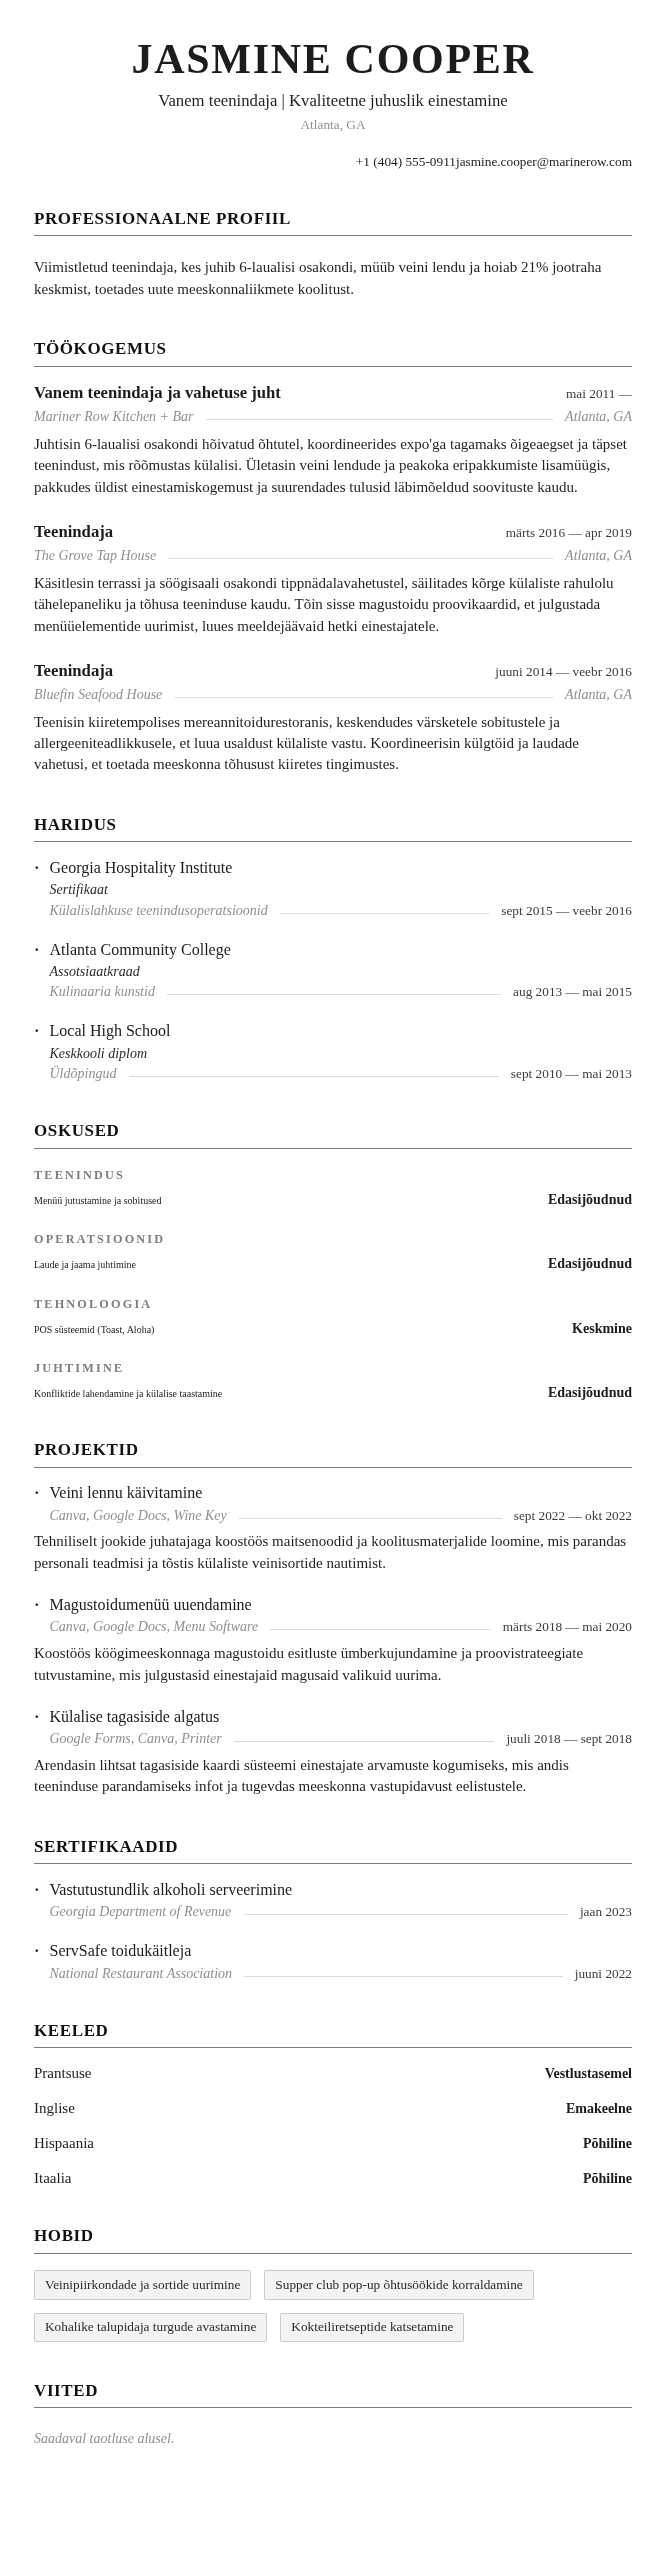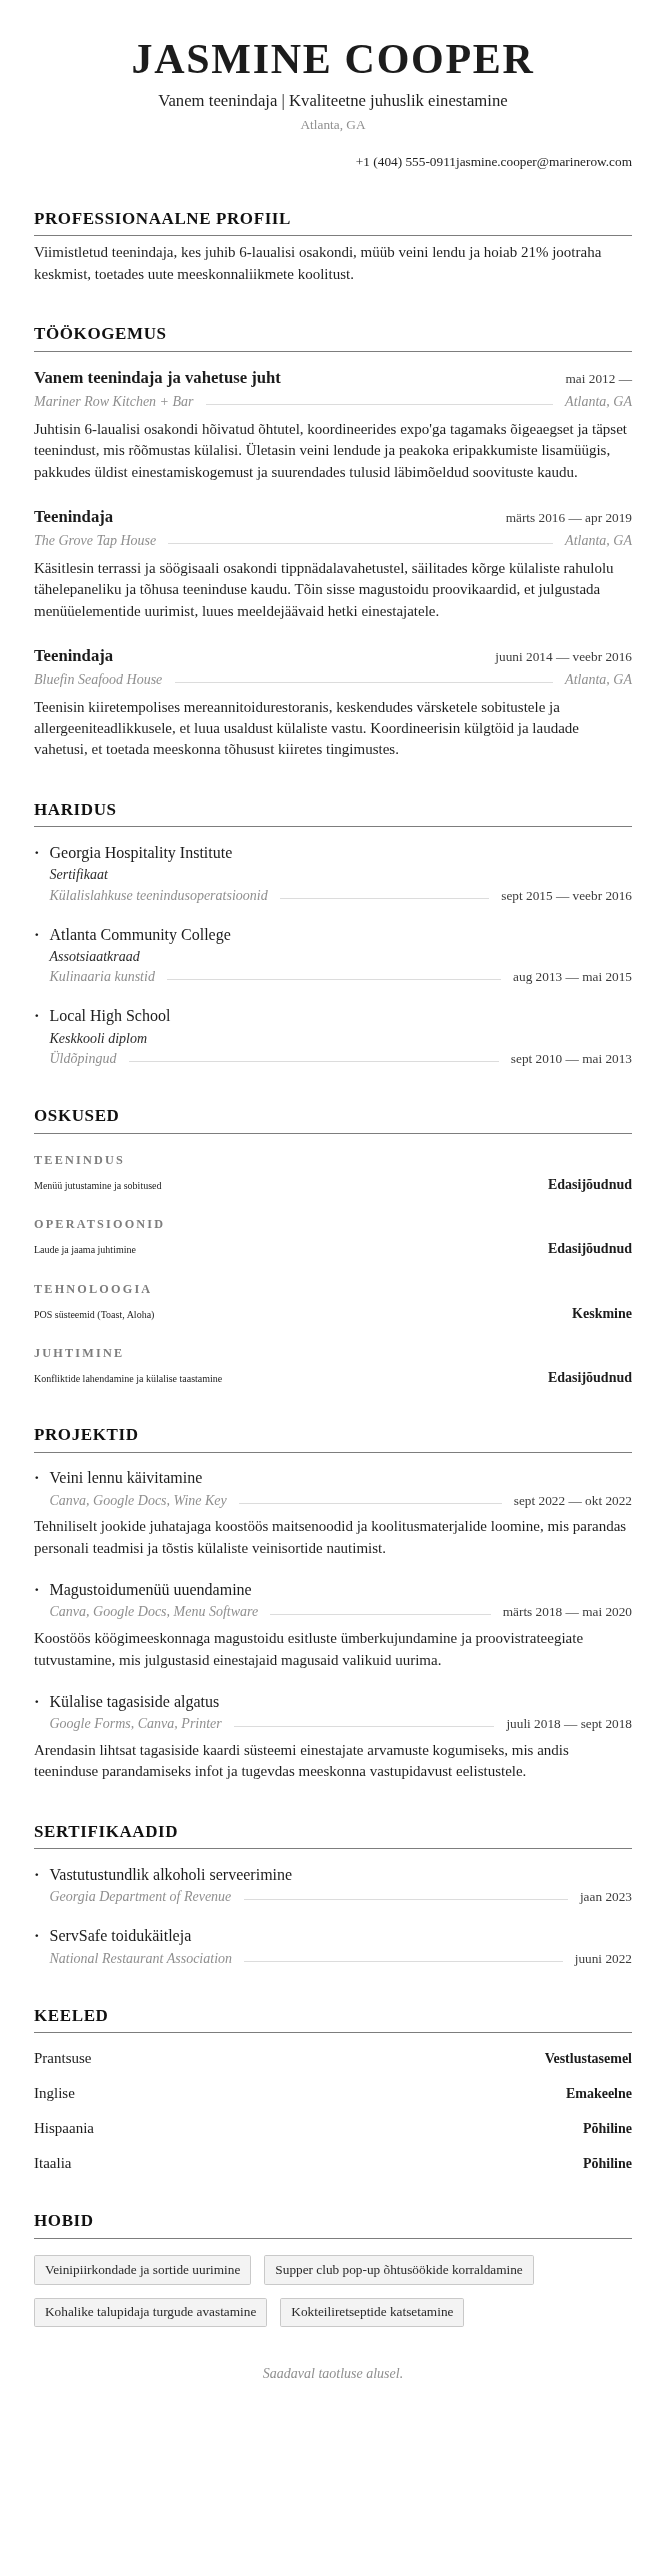--- a/index.html
+++ b/index.html
@@ -18,21 +18,21 @@
   .location { font-size:13.3px; text-align:center; margin-top:5.6px; color:#8f8f8f; }
   .contact { display:flex; justify-content:flex-end; font-size:13.3px; margin-top:21px; color:#222; }
 
   
   .section { margin-top:39px; }
   .section-heading {
     font-size:17px; font-weight:bold; letter-spacing:0.6px;
     padding-bottom:6.7px; border-bottom:1.1px solid #7d7d7d; color:#111;
   }
   .body-text { font-size:15px; line-height:1.42; color:#1f1f1f; }
-  .section-heading + .body-text { margin-top:6px; }
+  .section-heading + .body-text { margin-top:21px; }
 
   
   .job { margin-top:24.4px; }
   .section-heading + .job { margin-top:16.7px; }
   .row-between { display:flex; justify-content:space-between; align-items:baseline; }
   .job-title { font-size:16.7px; font-weight:bold; }
   .date-text { font-size:13.3px; color:#3c3c3c; white-space:nowrap; }
   .meta-row { display:flex; align-items:flex-end; margin-top:5.6px; }
   .meta-italic { font-style:italic; color:#8f8f8f; font-size:14px; white-space:nowrap; }
   .leader { flex:1 1 auto; border-bottom:0.6px solid #dcdcdc; margin:0 12.2px 5px; min-width:22px; }
@@ -66,21 +66,21 @@
   .lang-level { font-size:14px; font-weight:bold; }
 
   
   .chips { display:flex; flex-wrap:wrap; gap:13px; margin-top:16.7px; }
   .chip {
     font-size:13.3px; padding:5.6px 10px; color:#2a2a2a;
     background:#f3f3f3; border:0.6px solid #c9c9c9; border-radius:1.7px; white-space:nowrap;
   }
 
   
-  .refs-text { margin-top:23px; text-align:center; font-style:italic; color:#8f8f8f; font-size:14px; }
+  .refs-text { margin-top:23px; font-style:italic; color:#8f8f8f; font-size:14px; }
 </style>
 </head>
 <body>
 
 <div class="page">
 
   <header>
     <h1 class="name">JASMINE COOPER</h1>
     <div class="subtitle">Vanem teenindaja | Kvaliteetne juhuslik einestamine</div>
     <div class="location">Atlanta, GA</div>
@@ -94,21 +94,21 @@
     <h2 class="section-heading">PROFESSIONAALNE PROFIIL</h2>
     <p class="body-text">Viimistletud teenindaja, kes juhib 6-laualisi osakondi, müüb veini lendu ja hoiab 21% jootraha keskmist, toetades uute meeskonnaliikmete koolitust.</p>
   </section>
 
   <section class="section">
     <h2 class="section-heading">TÖÖKOGEMUS</h2>
 
     <div class="job">
       <div class="row-between">
         <span class="job-title">Vanem teenindaja ja vahetuse juht</span>
-        <span class="date-text">mai 2012 —</span>
+        <span class="date-text">mai 2011 —</span>
       </div>
       <div class="meta-row">
         <span class="meta-italic">Mariner Row Kitchen + Bar</span>
         <span class="leader"></span>
         <span class="meta-italic">Atlanta, GA</span>
       </div>
       <p class="body-text">Juhtisin 6-laualisi osakondi hõivatud õhtutel, koordineerides expo'ga tagamaks õigeaegset ja täpset teenindust, mis rõõmustas külalisi. Ületasin veini lendude ja peakoka eripakkumiste lisamüügis, pakkudes üldist einestamiskogemust ja suurendades tulusid läbimõeldud soovituste kaudu.</p>
     </div>
 
     <div class="job">
@@ -319,17 +319,18 @@
     <h2 class="section-heading">HOBID</h2>
     <div class="chips">
       <span class="chip">Veinipiirkondade ja sortide uurimine</span>
       <span class="chip">Supper club pop-up õhtusöökide korraldamine</span>
       <span class="chip">Kohalike talupidaja turgude avastamine</span>
       <span class="chip">Kokteiliretseptide katsetamine</span>
     </div>
   </section>
 
   <section class="section">
+    <h2 class="section-heading">VIITED</h2>
     <p class="refs-text">Saadaval taotluse alusel.</p>
   </section>
 
 </div>
 
 
 </body></html>

